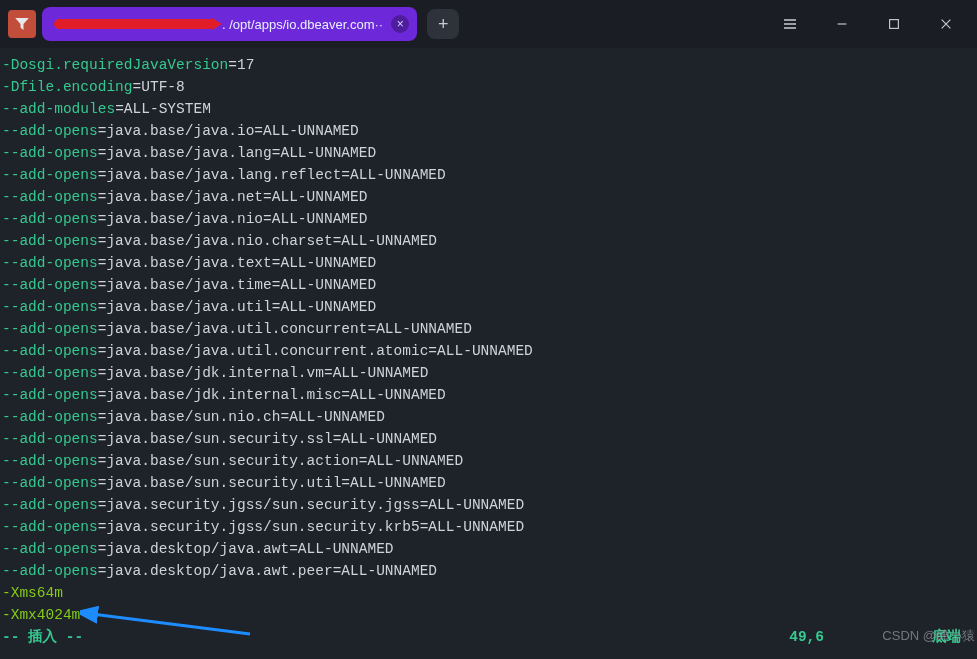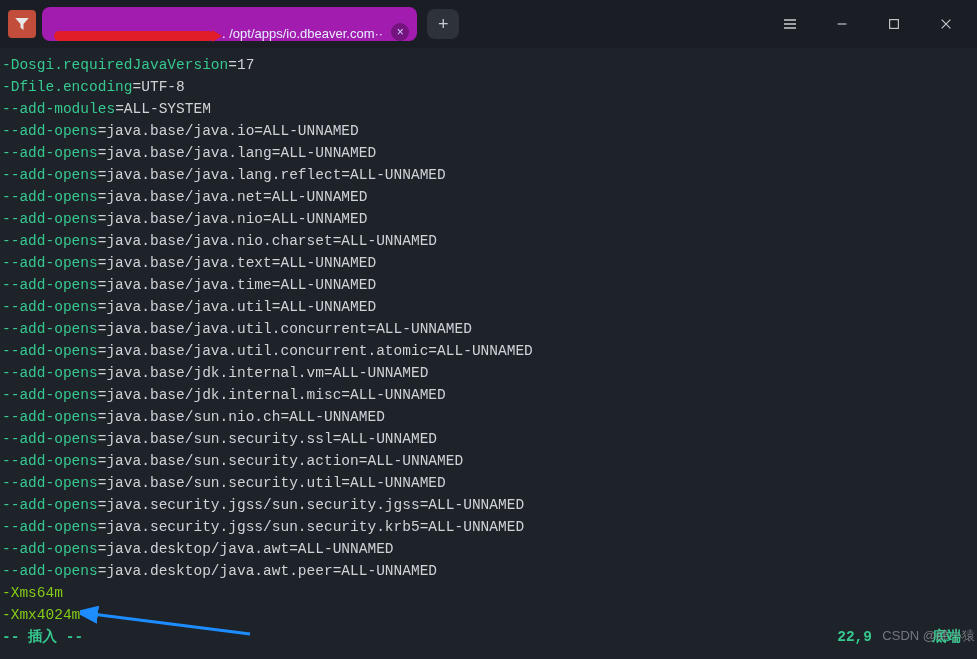--- a/index.html
+++ b/index.html
@@ -25,24 +25,24 @@
       background: #c14d3a;
       border-radius: 4px;
       display: flex;
       align-items: center;
       justify-content: center;
       cursor: pointer;
     }
     .app-icon svg { width: 18px; height: 18px; fill: #e8e8e8; }
     .tab {
       height: 34px;
-      background: #a21caf;
+      background: #6d28d9;
       border-radius: 8px;
       display: flex;
-      align-items: flex-end;
+      align-items: center;
       padding: 0 8px 0 12px;
       gap: 8px;
       max-width: 420px;
       cursor: pointer;
     }
     .tab-redact {
       width: 160px;
       height: 10px;
       background: #e11d2a;
       border-radius: 5px;
@@ -111,20 +111,21 @@
     .line { padding: 0 4px 0 2px; }
     .key { color: #36c98f; }
     .eq  { color: #cfd3d8; }
     .val { color: #cfd3d8; }
     .plain { color: #84cc16; }
     .modeline {
       padding: 0 4px 0 0;
       color: #36c98f;
       font-weight: bold;
       display: flex;
+      gap: 48px;
     }
     .modeline .ml-left{ flex:0 0 auto; padding-left:2px;}
     .modeline .ml-spacer{ flex:1; }
     .modeline .ml-pos{ color:#36c98f; padding-right:60px;}
     .modeline .ml-end{ color:#36c98f; padding-right:12px;}
     .arrow {
       position: absolute;
       left: 80px;
       top: 592px;
       pointer-events: none;
@@ -172,21 +173,21 @@
   <div class="win-btn">
     <svg viewBox="0 0 16 16">
         <path d="M3 3l10 10M13 3L3 13"></path>
       </svg>
   </div>
 </div>
 
 <div class="terminal" id="term"><div class="line"><span class="key">-Dosgi.requiredJavaVersion</span><span class="eq">=</span><span class="val">17</span></div><div class="line"><span class="key">-Dfile.encoding</span><span class="eq">=</span><span class="val">UTF-8</span></div><div class="line"><span class="key">--add-modules</span><span class="eq">=</span><span class="val">ALL-SYSTEM</span></div><div class="line"><span class="key">--add-opens</span><span class="eq">=</span><span class="val">java.base/java.io=ALL-UNNAMED</span></div><div class="line"><span class="key">--add-opens</span><span class="eq">=</span><span class="val">java.base/java.lang=ALL-UNNAMED</span></div><div class="line"><span class="key">--add-opens</span><span class="eq">=</span><span class="val">java.base/java.lang.reflect=ALL-UNNAMED</span></div><div class="line"><span class="key">--add-opens</span><span class="eq">=</span><span class="val">java.base/java.net=ALL-UNNAMED</span></div><div class="line"><span class="key">--add-opens</span><span class="eq">=</span><span class="val">java.base/java.nio=ALL-UNNAMED</span></div><div class="line"><span class="key">--add-opens</span><span class="eq">=</span><span class="val">java.base/java.nio.charset=ALL-UNNAMED</span></div><div class="line"><span class="key">--add-opens</span><span class="eq">=</span><span class="val">java.base/java.text=ALL-UNNAMED</span></div><div class="line"><span class="key">--add-opens</span><span class="eq">=</span><span class="val">java.base/java.time=ALL-UNNAMED</span></div><div class="line"><span class="key">--add-opens</span><span class="eq">=</span><span class="val">java.base/java.util=ALL-UNNAMED</span></div><div class="line"><span class="key">--add-opens</span><span class="eq">=</span><span class="val">java.base/java.util.concurrent=ALL-UNNAMED</span></div><div class="line"><span class="key">--add-opens</span><span class="eq">=</span><span class="val">java.base/java.util.concurrent.atomic=ALL-UNNAMED</span></div><div class="line"><span class="key">--add-opens</span><span class="eq">=</span><span class="val">java.base/jdk.internal.vm=ALL-UNNAMED</span></div><div class="line"><span class="key">--add-opens</span><span class="eq">=</span><span class="val">java.base/jdk.internal.misc=ALL-UNNAMED</span></div><div class="line"><span class="key">--add-opens</span><span class="eq">=</span><span class="val">java.base/sun.nio.ch=ALL-UNNAMED</span></div><div class="line"><span class="key">--add-opens</span><span class="eq">=</span><span class="val">java.base/sun.security.ssl=ALL-UNNAMED</span></div><div class="line"><span class="key">--add-opens</span><span class="eq">=</span><span class="val">java.base/sun.security.action=ALL-UNNAMED</span></div><div class="line"><span class="key">--add-opens</span><span class="eq">=</span><span class="val">java.base/sun.security.util=ALL-UNNAMED</span></div><div class="line"><span class="key">--add-opens</span><span class="eq">=</span><span class="val">java.security.jgss/sun.security.jgss=ALL-UNNAMED</span></div><div class="line"><span class="key">--add-opens</span><span class="eq">=</span><span class="val">java.security.jgss/sun.security.krb5=ALL-UNNAMED</span></div><div class="line"><span class="key">--add-opens</span><span class="eq">=</span><span class="val">java.desktop/java.awt=ALL-UNNAMED</span></div><div class="line"><span class="key">--add-opens</span><span class="eq">=</span><span class="val">java.desktop/java.awt.peer=ALL-UNNAMED</span></div><div class="line"><span class="plain">-Xms64m</span></div><div class="line"><span class="plain">-Xmx4024m</span></div><div class="modeline">
   <span class="ml-left">-- 插入 --</span>
   <span class="ml-spacer"></span>
-  <span class="ml-pos">22,9</span>
+  <span class="ml-pos">49,6</span>
   <span class="ml-end">底端</span>
 </div></div>
 
 <svg class="arrow" width="180" height="50" viewBox="0 0 180 50">
   <defs>
     <marker id="ah" markerWidth="10" markerHeight="10" refX="2" refY="3" orient="auto">
       <path d="M0,0 L0,6 L8,3 z" fill="#1d8cff"></path>
     </marker>
   </defs>
   <line x1="170" y1="42" x2="12" y2="22" stroke="#1d8cff" stroke-width="3" marker-end="url(#ah)"></line>

